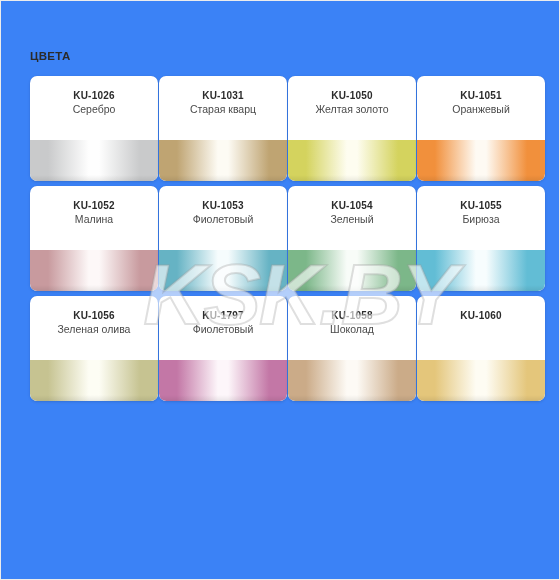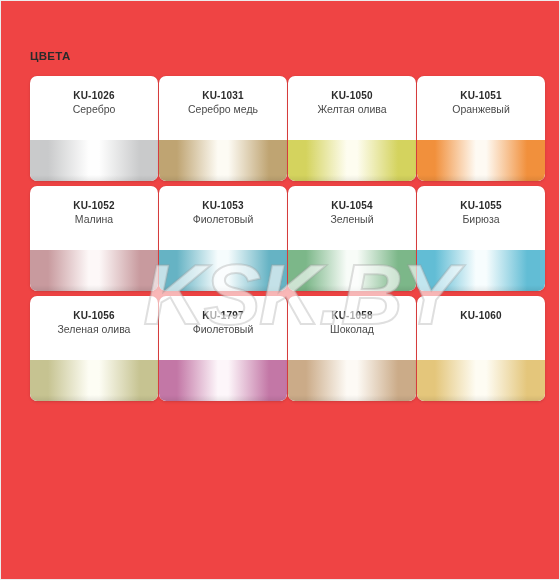--- a/index.html
+++ b/index.html
@@ -11,21 +11,21 @@
     height: 580px;
     background: #ffffff;
     font-family: "Liberation Sans", "DejaVu Sans", sans-serif;
     overflow: hidden;
     position: relative;
   }
 
   #page-root {
     position: absolute;
     inset: 0;
-    background: #ef4444;
+    background: #3b82f6;
     padding-left: 12px;
   }
 
   
   .page-frame {
     position: absolute;
     left: 0; top: 0;
     width: 560px; height: 580px;
     box-sizing: border-box;
     border: 1px solid #ececec;
@@ -160,28 +160,28 @@
       <div class="swatch-card">
         <div class="card-labels">
           <span class="swatch-code">KU-1026</span>
           <span class="swatch-name">Серебро</span>
         </div>
         <div class="swatch-band" style="background: linear-gradient(to right, rgb(201, 202, 203) 0%, rgb(201, 202, 203) 14%, rgb(254, 254, 254) 46%, rgb(254, 254, 254) 54%, rgb(201, 202, 203) 86%, rgb(201, 202, 203) 100%);"></div>
       </div>
       <div class="swatch-card">
         <div class="card-labels">
           <span class="swatch-code">KU-1031</span>
-          <span class="swatch-name">Серебро медь</span>
+          <span class="swatch-name">Старая кварц</span>
         </div>
         <div class="swatch-band" style="background: linear-gradient(to right, rgb(191, 164, 114) 0%, rgb(191, 164, 114) 14%, rgb(253, 251, 244) 46%, rgb(253, 251, 244) 54%, rgb(191, 164, 114) 86%, rgb(191, 164, 114) 100%);"></div>
       </div>
       <div class="swatch-card">
         <div class="card-labels">
           <span class="swatch-code">KU-1050</span>
-          <span class="swatch-name">Желтая олива</span>
+          <span class="swatch-name">Желтая золото</span>
         </div>
         <div class="swatch-band" style="background: linear-gradient(to right, rgb(212, 211, 94) 0%, rgb(212, 211, 94) 14%, rgb(254, 253, 240) 46%, rgb(254, 253, 240) 54%, rgb(212, 211, 94) 86%, rgb(212, 211, 94) 100%);"></div>
       </div>
       <div class="swatch-card">
         <div class="card-labels">
           <span class="swatch-code">KU-1051</span>
           <span class="swatch-name">Оранжевый</span>
         </div>
         <div class="swatch-band" style="background: linear-gradient(to right, rgb(241, 144, 60) 0%, rgb(241, 144, 60) 14%, rgb(254, 250, 243) 46%, rgb(254, 250, 243) 54%, rgb(241, 144, 60) 86%, rgb(241, 144, 60) 100%);"></div>
       </div>

